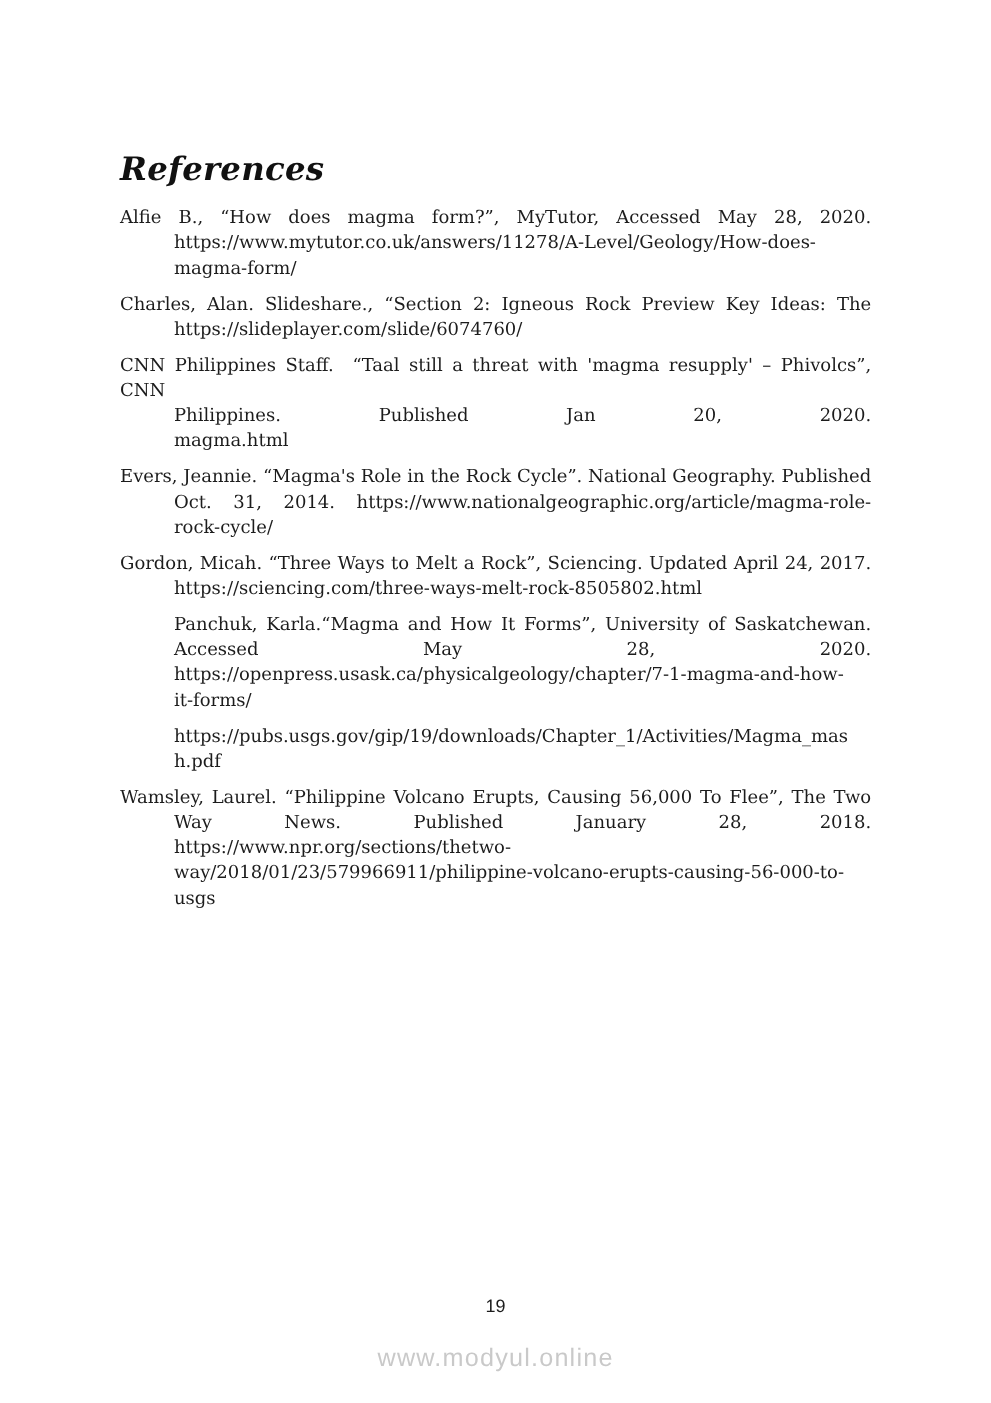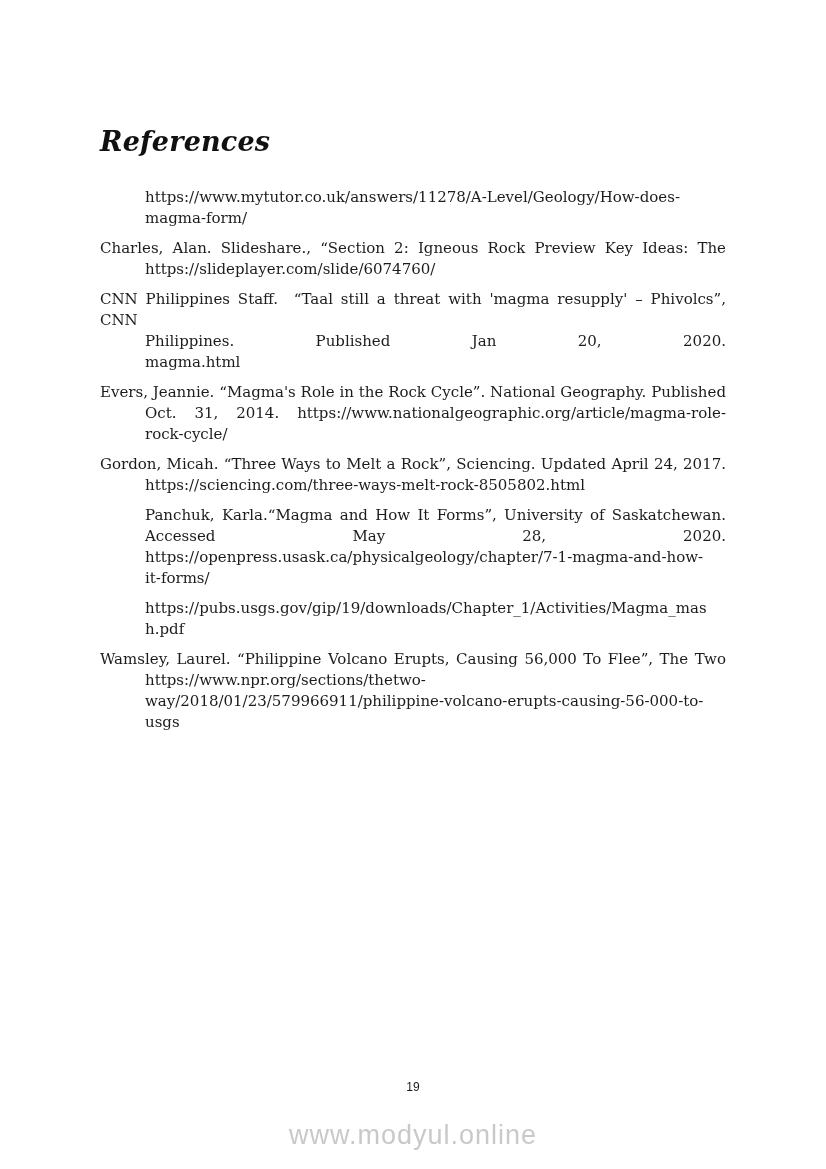--- a/index.html
+++ b/index.html
@@ -16,21 +16,21 @@
     font-family: "DejaVu Serif", serif;
     color: #1c1c1c;
   }
   .content {
     position: absolute;
     left: 100px;
     top: 126px;
     width: 626px;
   }
   .title {
-    margin: 0 0 29px 0;
+    margin: 0 0 13px 0;
     font-size: 27px;
     line-height: 32px;
     font-weight: bold;
     font-style: italic;
     letter-spacing: 0.2px;
     color: #111111;
   }
   .ref-entry {
     margin: 0 0 9px 0;
     font-size: 15px;
@@ -48,43 +48,44 @@
   .ref-line.indent {
     padding-left: 45px;
   }
   .page-number {
     position: absolute;
     left: 0;
     right: 0;
     top: 1080px;
     text-align: center;
     font-family: "Liberation Sans", sans-serif;
-    font-size: 12px;
+    font-size: 15px;
     color: #1c1c1c;
   }
   .watermark {
     position: absolute;
     left: 0;
     right: 0;
     top: 1120px;
     text-align: center;
     font-family: "Liberation Sans", sans-serif;
-    font-size: 27px;
+    font-size: 21px;
     letter-spacing: 1px;
     color: #c9c9c9;
   }
 </style>
 </head>
 <body>
 
 <div class="page">
   <main class="content">
     <h1 class="title">References</h1>
     <div id="ref-list">
         <p class="ref-entry">
+          <span class="ref-line fill">Alfie B., “How does magma form?”, MyTutor, Accessed May 28, 2020.</span>
           <span class="ref-line indent">https://www.mytutor.co.uk/answers/11278/A-Level/Geology/How-does-</span>
           <span class="ref-line indent">magma-form/</span>
         </p>
         <p class="ref-entry">
           <span class="ref-line fill">Charles, Alan. Slideshare., “Section 2: Igneous Rock Preview Key Ideas: The</span>
           <span class="ref-line indent">https://slideplayer.com/slide/6074760/</span>
         </p>
         <p class="ref-entry">
           <span class="ref-line fill">CNN Philippines Staff.&nbsp; “Taal still a threat with 'magma resupply' – Phivolcs”, CNN</span>
           <span class="ref-line indent fill">Philippines. Published Jan 20, 2020.</span>
@@ -104,20 +105,21 @@
           <span class="ref-line indent fill">Accessed May 28, 2020.</span>
           <span class="ref-line indent">https://openpress.usask.ca/physicalgeology/chapter/7-1-magma-and-how-</span>
           <span class="ref-line indent">it-forms/</span>
         </p>
         <p class="ref-entry">
           <span class="ref-line indent">https://pubs.usgs.gov/gip/19/downloads/Chapter_1/Activities/Magma_mas</span>
           <span class="ref-line indent">h.pdf</span>
         </p>
         <p class="ref-entry">
           <span class="ref-line fill">Wamsley, Laurel. “Philippine Volcano Erupts, Causing 56,000 To Flee”, The Two</span>
+          <span class="ref-line indent fill">Way News. Published January 28, 2018.</span>
           <span class="ref-line indent">https://www.npr.org/sections/thetwo-</span>
           <span class="ref-line indent">way/2018/01/23/579966911/philippine-volcano-erupts-causing-56-000-to-</span>
           <span class="ref-line indent">usgs</span>
         </p>
       </div>
   </main>
   <div class="page-number">19</div>
   <div class="watermark">www.modyul.online</div>
 </div>
 

